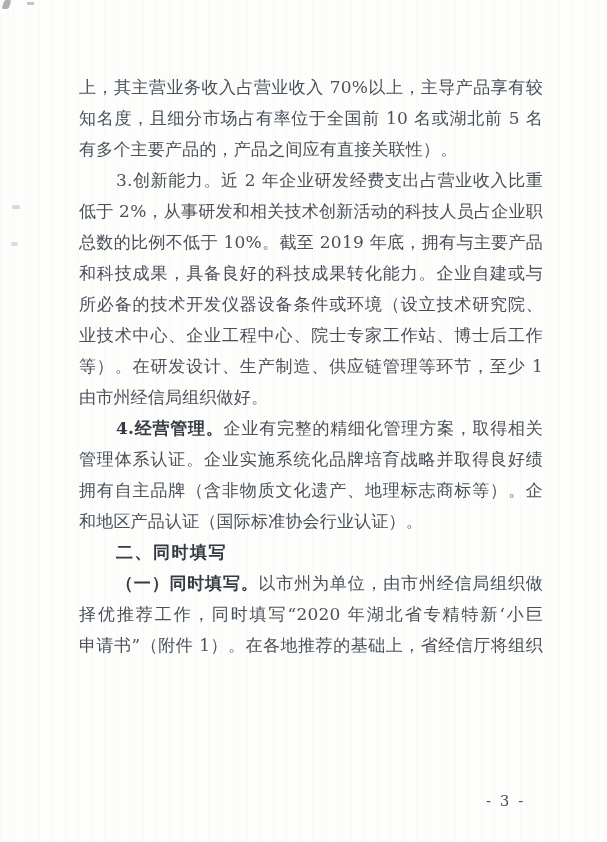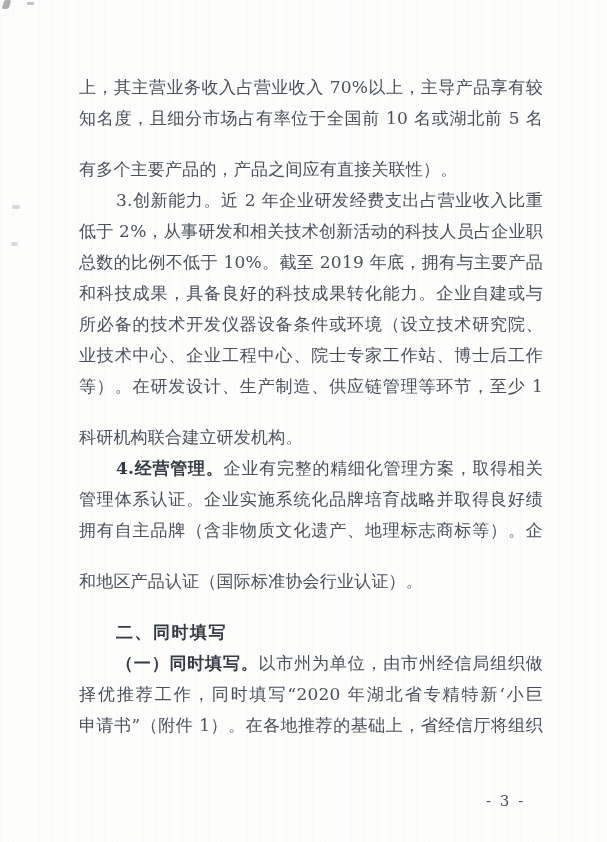--- a/index.html
+++ b/index.html
@@ -33,21 +33,20 @@
   .line {
     text-align: justify;
     text-align-last: justify;
     text-justify: inter-ideograph;
     white-space: normal;
     height: 31px;
     overflow: hidden;
   }
   .line.end {
     text-align-last: auto;
-    margin-top: 20px;
   }
   .line.indent {
     padding-left: 37px;
   }
   .lead {
     font-weight: bold;
     color: #343b44;
   }
   .line.heading2 {
     font-family: "DejaVu Sans", "Liberation Sans", sans-serif;
@@ -85,21 +84,21 @@
     <div class="line">上，其主营业务收入占营业收入 70%以上，主导产品享有较高</div>
     <div class="line">知名度，且细分市场占有率位于全国前 10 名或湖北前 5 名（如</div>
     <div class="line end">有多个主要产品的，产品之间应有直接关联性）。</div>
     <div class="line indent">3.创新能力。近 2 年企业研发经费支出占营业收入比重不</div>
     <div class="line">低于 2%，从事研发和相关技术创新活动的科技人员占企业职工</div>
     <div class="line">总数的比例不低于 10%。截至 2019 年底，拥有与主要产品相关</div>
     <div class="line">和科技成果，具备良好的科技成果转化能力。企业自建或与高</div>
     <div class="line">所必备的技术开发仪器设备条件或环境（设立技术研究院、企</div>
     <div class="line">业技术中心、企业工程中心、院士专家工作站、博士后工作站</div>
     <div class="line">等）。在研发设计、生产制造、供应链管理等环节，至少 1 项核</div>
-    <div class="line end">科研机构联合建立研发机构。</div>
+    <div class="line end">由市州经信局组织做好。</div>
     <div class="line indent">
       <span class="lead">4.经营管理。</span><span>企业有完整的精细化管理方案，取得相关质量</span>
     </div>
     <div class="line">管理体系认证。企业实施系统化品牌培育战略并取得良好绩效，</div>
     <div class="line">拥有自主品牌（含非物质文化遗产、地理标志商标等）。企业产</div>
     <div class="line end">和地区产品认证（国际标准协会行业认证）。</div>
     <div class="line end indent heading2">二、同时填写</div>
     <div class="line indent">
       <span class="lead">（一）同时填写。</span><span>以市州为单位，由市州经信局组织做好</span>
     </div>

